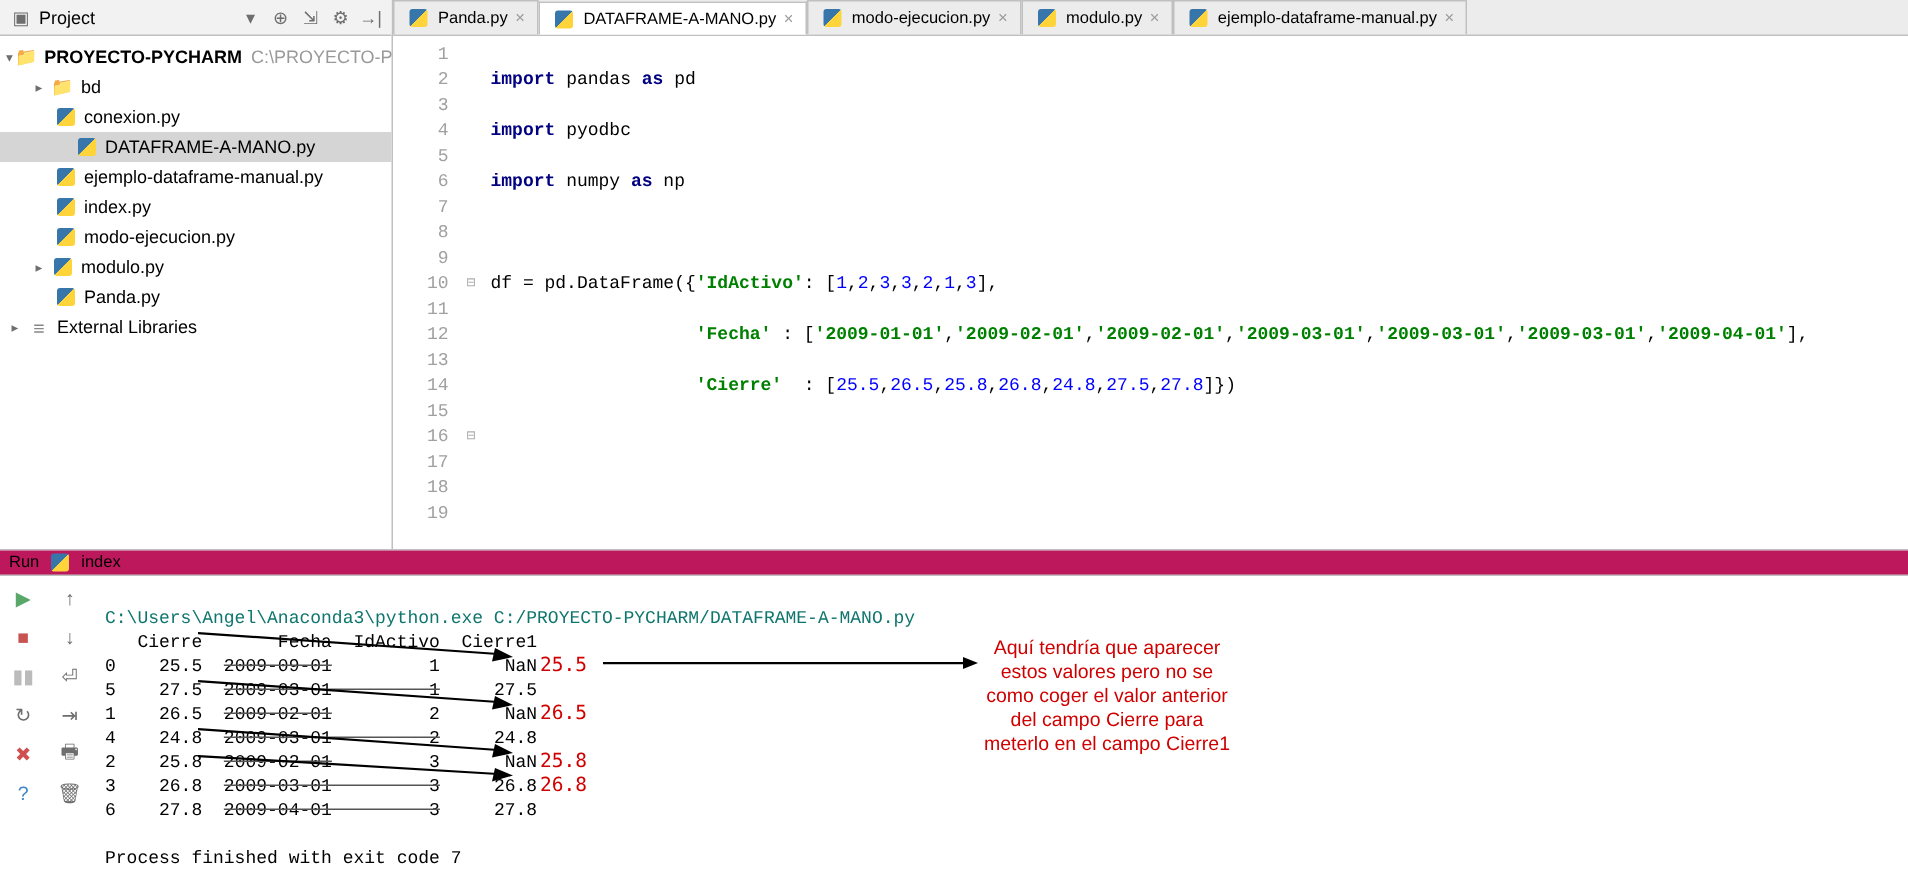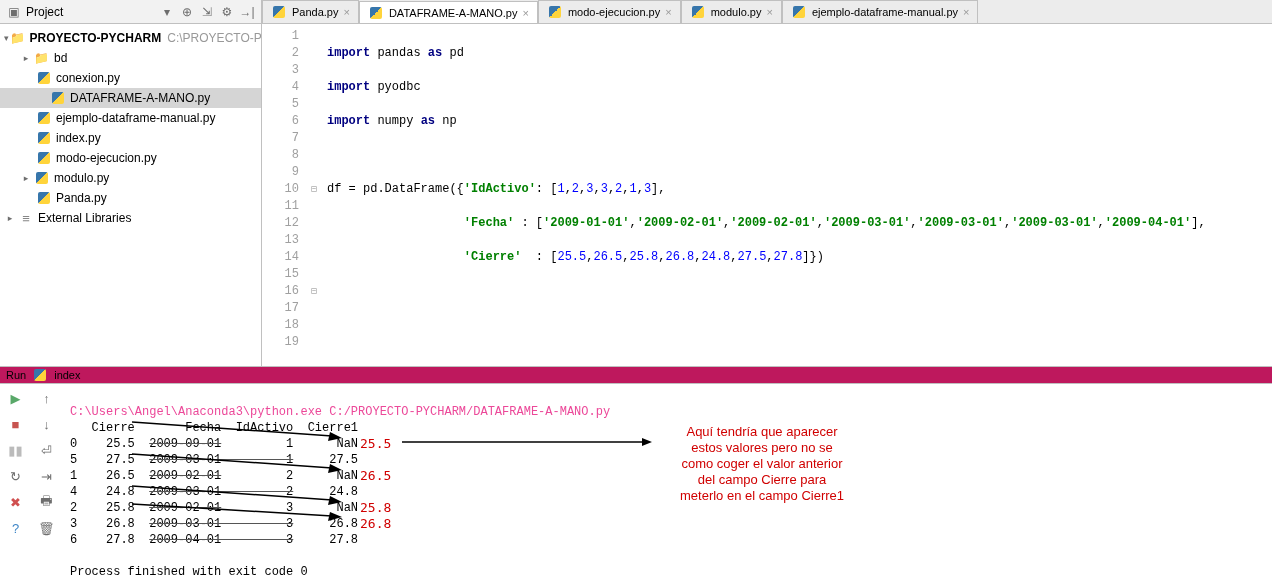--- a/index.html
+++ b/index.html
@@ -43,21 +43,21 @@
 .console-body { flex: 1; display: flex; }
 .console-toolbar { width: 62px; display: flex; }
 .tbcol { width: 31px; display: flex; flex-direction: column; align-items: center; padding-top: 4px; gap: 6px; }
 .tbtn { width: 20px; height: 20px; display: flex; align-items: center; justify-content: center; font-size: 13px; color: #6e6e6e; }
 .tbtn.play { color: #59a869; }
 .tbtn.stop { color: #c75450; }
 .tbtn.pause { color: #bbb; }
 .tbtn.x { color: #d05050; }
 .tbtn.q { color: #3e86c7; }
 .console-out { flex: 1; font-family: Consolas, "Courier New", monospace; font-size: 12px; padding: 4px 8px; line-height: 16px; white-space: pre; position: relative; overflow: hidden; }
-.cpath { color: #ec4899; }
+.cpath { color: #0f766e; }
 .annot { position: absolute; color: #d00000; font-family: "Segoe UI", Arial, sans-serif; font-size: 13px; text-align: center; line-height: 16px; }
 .redval { color: #d00000; font-family: Consolas, monospace; font-size: 13px; position: absolute; }
 svg.arrow-ov { position: absolute; pointer-events: none; }
 .strike { text-decoration: line-through; text-decoration-color: #555; }
 </style>
 </head>
 <body>
 
 <div class="top-row">
   <div class="project-panel">
@@ -244,26 +244,26 @@
 <span class="cpath">C:\Users\Angel\Anaconda3\python.exe C:/PROYECTO-PYCHARM/DATAFRAME-A-MANO.py</span>
 <span>   Cierre       Fecha  IdActivo  Cierre1</span>
 <span>0    25.5  <span class="strike">2009-09-01</span>         1      NaN</span>
 <span>5    27.5  <span class="strike">2009-03-01         1</span>     27.5</span>
 <span>1    26.5  <span class="strike">2009-02-01</span>         2      NaN</span>
 <span>4    24.8  <span class="strike">2009-03-01         2</span>     24.8</span>
 <span>2    25.8  <span class="strike">2009-02-01</span>         3      NaN</span>
 <span>3    26.8  <span class="strike">2009-03-01         3</span>     26.8</span>
 <span>6    27.8  <span class="strike">2009-04-01         3</span>     27.8</span>
 
-<span>Process finished with exit code 0</span>
+<span>Process finished with exit code 7</span>
       <span class="redval" style="left:298px; top:52px">25.5</span>
       <span class="redval" style="left:298px; top:84px">26.5</span>
       <span class="redval" style="left:298px; top:116px">25.8</span>
       <span class="redval" style="left:298px; top:132px">26.8</span>
-      <div class="annot" style="left:590px; top:40px; width:220px">Aquí tendría que aparecer<br>estos valores pero no se<br>como coger el valor anterior<br>del campo Cierre para<br>meterlo en el campo Cierre1</div>
+      <div class="annot" style="left:566px; top:40px; width:220px">Aquí tendría que aparecer<br>estos valores pero no se<br>como coger el valor anterior<br>del campo Cierre para<br>meterlo en el campo Cierre1</div>
       <svg class="arrow-ov" style="left:340px; top:48px" width="250" height="20">
           <line x1="0" y1="10" x2="240" y2="10" stroke="#000" stroke-width="1.5"></line>
           <polygon points="240,6 250,10 240,14" fill="#000"></polygon>
         </svg>
       <svg class="arrow-ov" style="left:70px; top:30px" width="210" height="30">
           <line x1="0" y1="8" x2="200" y2="22" stroke="#000" stroke-width="1.5"></line>
           <polygon points="198,18 210,24 196,27" fill="#000"></polygon>
         </svg>
       <svg class="arrow-ov" style="left:70px; top:62px" width="210" height="30">
           <line x1="0" y1="8" x2="200" y2="22" stroke="#000" stroke-width="1.5"></line>

